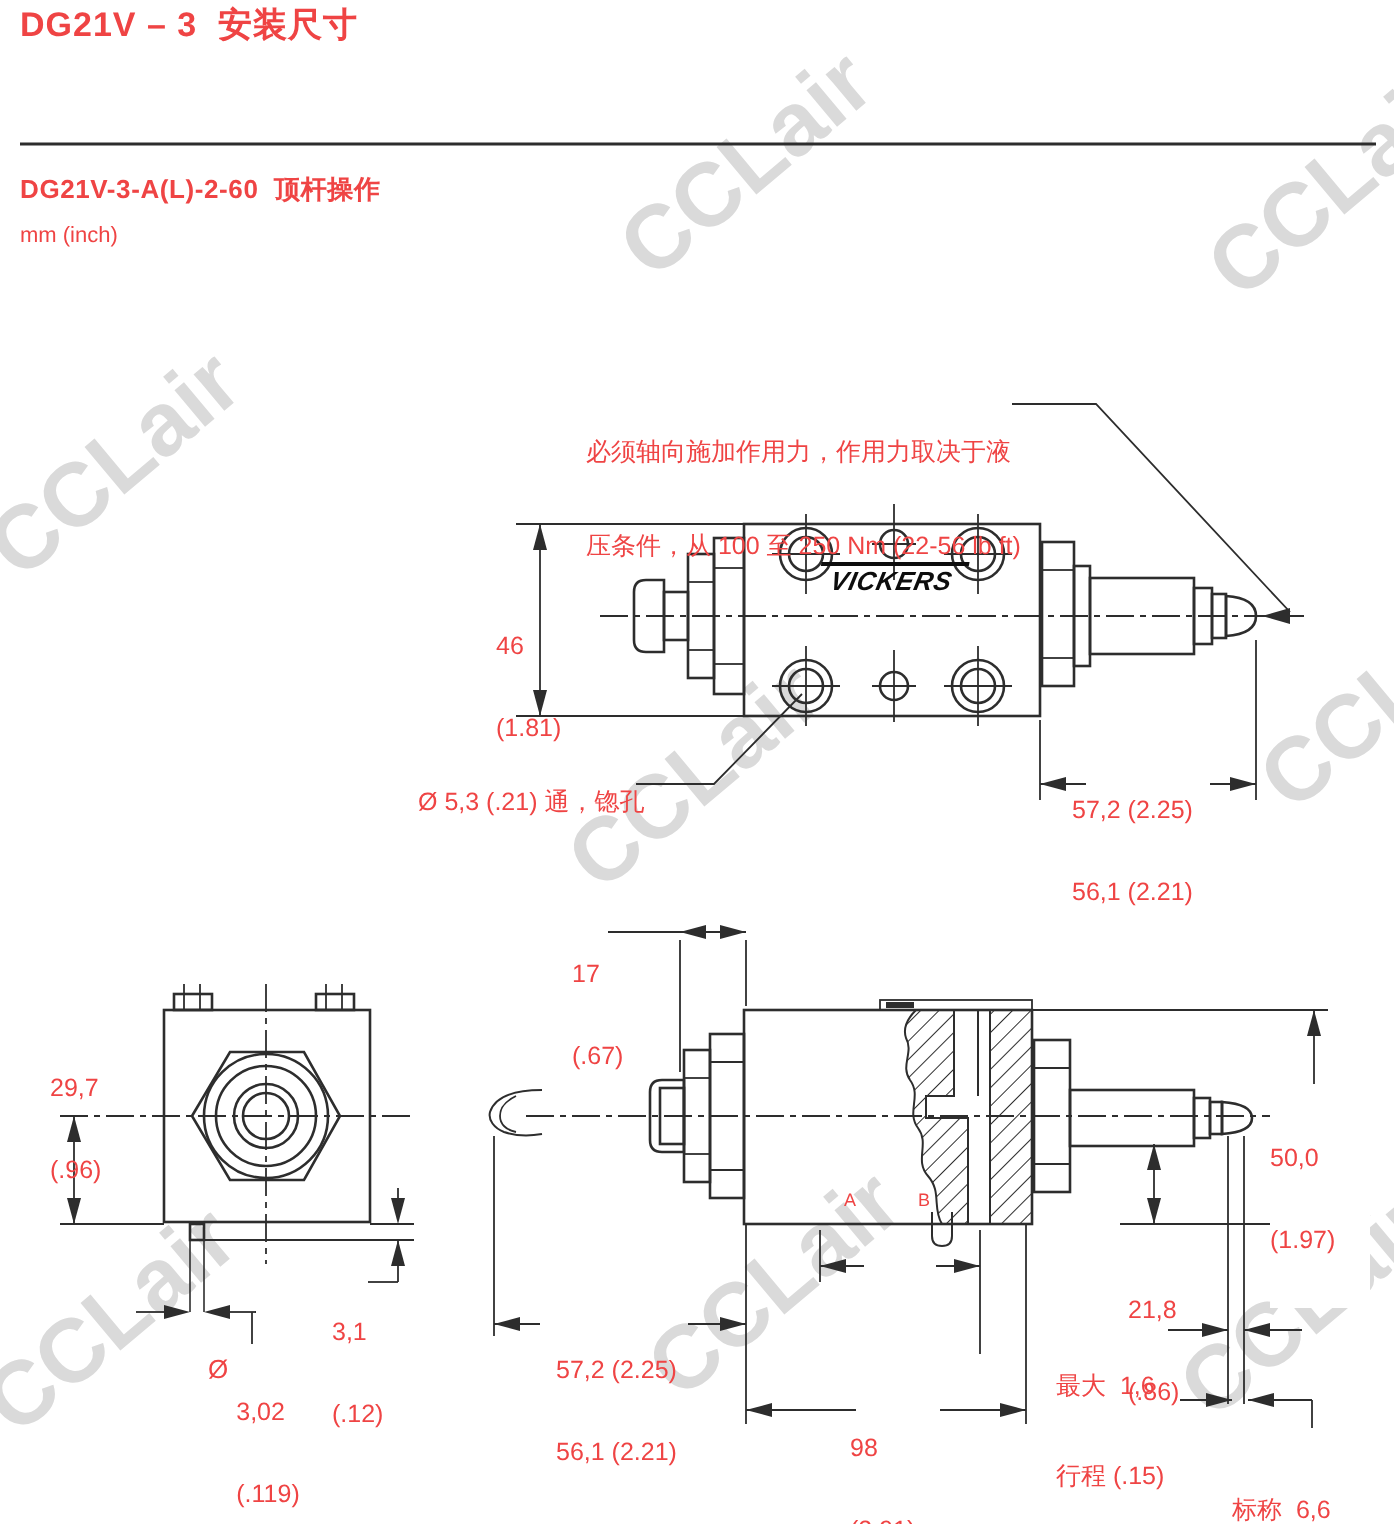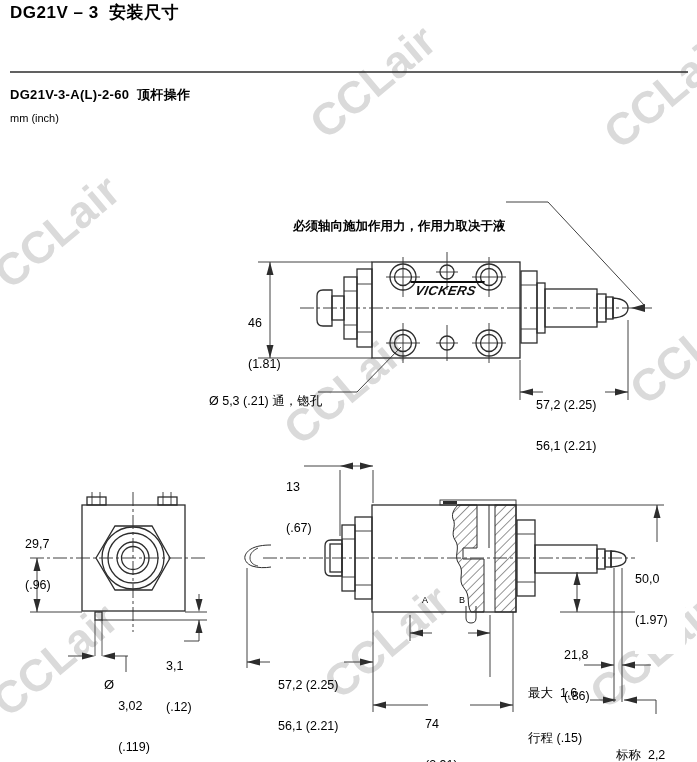--- a/index.html
+++ b/index.html
@@ -2,21 +2,21 @@
 <html><head>
 <meta charset="utf-8">
 <style>
   html,body{margin:0;padding:0;background:#fff;}
   #page{position:relative;width:697px;height:762px;background:#ffffff;overflow:hidden;
         font-family:"Liberation Sans","DejaVu Sans",sans-serif;color:#1c1c1c;}
   .wm{position:absolute;width:170px;height:60px;line-height:60px;text-align:center;
       font-size:45px;font-weight:bold;color:#dadada;transform:rotate(-40deg);
       user-select:none;white-space:pre;}
   svg{position:absolute;left:0;top:0;}
-  .lbl{position:absolute;font-size:12.5px;line-height:13.5px;white-space:pre;color:#000000;}
+  .lbl{position:absolute;font-size:12.5px;line-height:13.5px;white-space:pre;color:#ef4444;}
   .c{}
   .title{font-size:17px;font-weight:bold;letter-spacing:.5px;}
   .subtitle{font-size:13px;font-weight:bold;letter-spacing:.3px;}
   .units{font-size:11px;}
   .note{font-size:12.5px;line-height:15.5px;}
   .small{font-size:9px;line-height:9px;}
   .logo{position:absolute;font-size:13px;font-weight:800;font-style:italic;
         letter-spacing:.4px;transform:skewX(-12deg);color:#0d0d0d;border-top:2px solid #0d0d0d;
         padding-top:0px;}
   .dia{display:flex;gap:4px;}
@@ -272,22 +272,23 @@
 
       <polygon points="616,700 603,696.5 603,703.5"></polygon>
       <polygon points="624,700 637,696.5 637,703.5"></polygon>
     </g>
   </svg>
 
   <div class="lbl title" style="left:10px;top:6px;">DG21V – 3  安装尺寸</div>
   <div class="lbl subtitle" style="left:10px;top:88px;">DG21V-3-A(L)-2-60  顶杆操作</div>
   <div class="lbl units" style="left:10px;top:112px;">mm (inch)</div>
 
-  <div class="lbl note" style="left:293px;top:188px;font-weight:bold;">
+  <div class="lbl note" style="left:293px;top:188px;">
     <div>必须轴向施加作用力，作用力取决于液</div>
+    <div>压条件，从 100 至 250 Nm (22-56 lb ft)</div>
   </div>
 
   <div class="logo" style="left:409px;top:281px;width:74px;text-align:center;">VICKERS</div>
 
   <div class="lbl c" style="left:248px;top:290px;width:44px;">
     <div>46</div>
     <div>(1.81)</div>
   </div>
   <div class="lbl" style="left:536px;top:372px;">
     <div>57,2 (2.25)</div>
@@ -307,43 +308,43 @@
   </div>
   <div class="lbl dia" style="left:104px;top:673px;">
     <span class="sym">Ø</span>
     <span>
       <div>3,02</div>
       <div>(.119)</div>
     </span>
   </div>
 
   <div class="lbl c" style="left:286px;top:454px;width:36px;">
-    <div>13</div>
+    <div>17</div>
     <div>(.67)</div>
   </div>
   <div class="lbl c" style="left:635px;top:546px;width:50px;background:#fff;">
     <div>50,0</div>
     <div>(1.97)</div>
   </div>
   <div class="lbl c" style="left:564px;top:622px;width:46px;">
     <div>21,8</div>
     <div>(.86)</div>
   </div>
   <div class="lbl" style="left:278px;top:652px;">
     <div>57,2 (2.25)</div>
     <div>56,1 (2.21)</div>
   </div>
   <div class="lbl c" style="left:425px;top:691px;width:50px;">
-    <div>74</div>
+    <div>98</div>
     <div>(2.91)</div>
   </div>
   <div class="lbl" style="left:528px;top:656px;line-height:15px;">
     <div>最大  1,6</div>
     <div>行程 (.15)</div>
   </div>
   <div class="lbl" style="left:616px;top:718px;line-height:15px;">
-    <div>标称  2,2</div>
+    <div>标称  6,6</div>
     
   </div>
   <div class="lbl small" style="left:422px;top:596px;">A</div>
   <div class="lbl small" style="left:459px;top:596px;">B</div>
 
 </div>
 
 </body></html>

